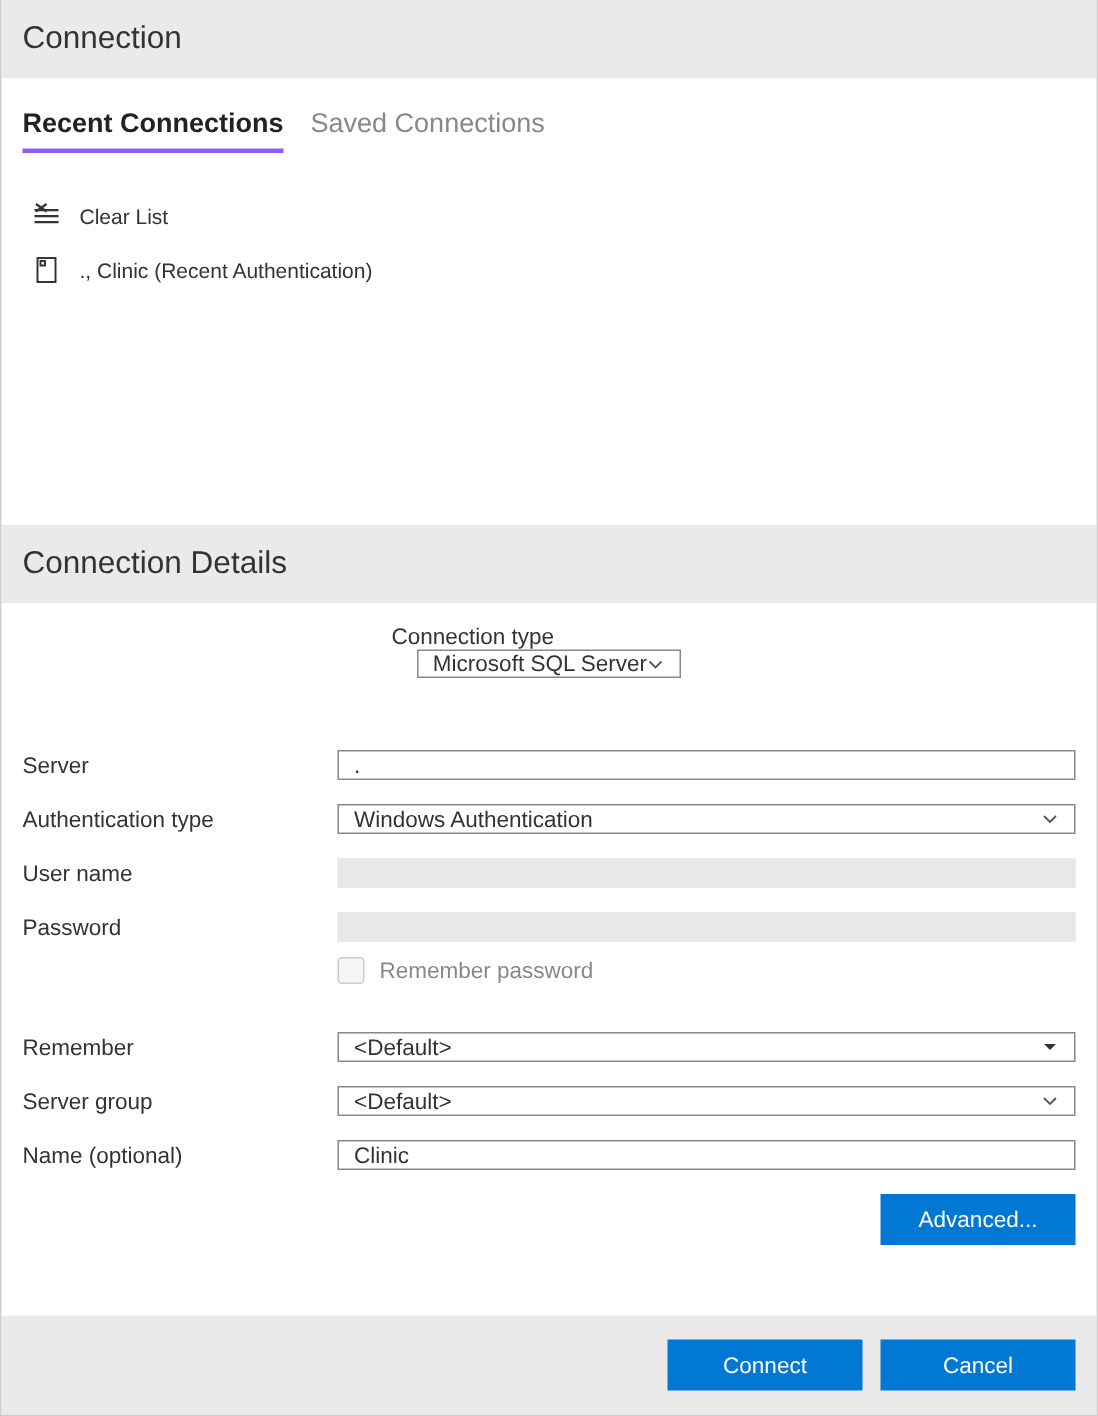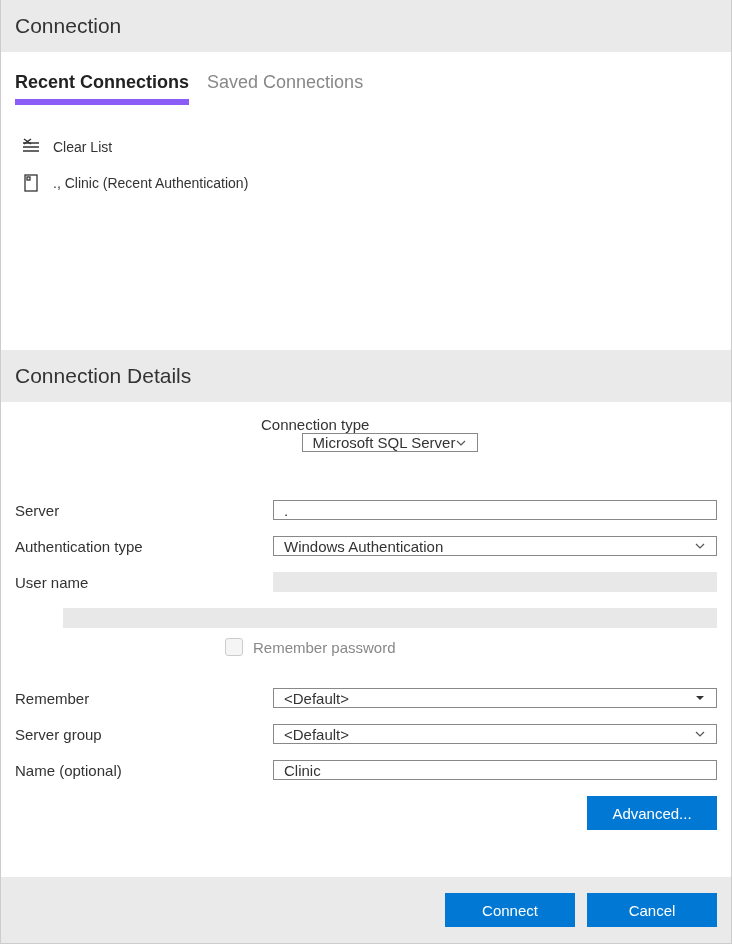--- a/index.html
+++ b/index.html
@@ -40,21 +40,21 @@
     }
     .tab {
       font-size: 18px;
       padding-bottom: 6px;
       cursor: pointer;
       color: #888;
     }
     .tab.active {
       color: #222;
       font-weight: 600;
-      border-bottom: 6px solid #8b5cf6;
+      border-bottom: 3px solid #8b5cf6;
     }
     .list-item {
       display: flex;
       align-items: center;
       gap: 12px;
       padding: 8px 6px;
       cursor: pointer;
     }
     .list-item .icon {
       width: 20px;
@@ -85,21 +85,20 @@
     }
     .form-control {
       flex: 1;
       height: 20px;
       border: 1px solid #888;
       padding: 0 10px;
       font-size: 15px;
       background: #fff;
       font-family: inherit;
       color: #333;
-      margin-left: 48px;
     }
     .form-control.select {
       display: flex;
       align-items: center;
       justify-content: space-between;
       cursor: pointer;
     }
     .form-control.disabled {
       background: #e8e8e8;
       border: 1px solid #e8e8e8;
@@ -214,20 +213,21 @@
         </svg>
     </div>
   </div>
 
   <div class="form-row">
     <div class="form-label">User name</div>
     <input class="form-control disabled" type="text" disabled="" style="">
   </div>
 
   <div class="form-row">
+    <div class="form-label">Password</div>
     <input class="form-control disabled" type="password" disabled="" style="">
   </div>
 
   <div class="checkbox-row">
     <div class="checkbox"></div>
     <span class="checkbox-label">Remember password</span>
   </div>
 
   <div class="form-row">
     <div class="form-label">Remember</div>

